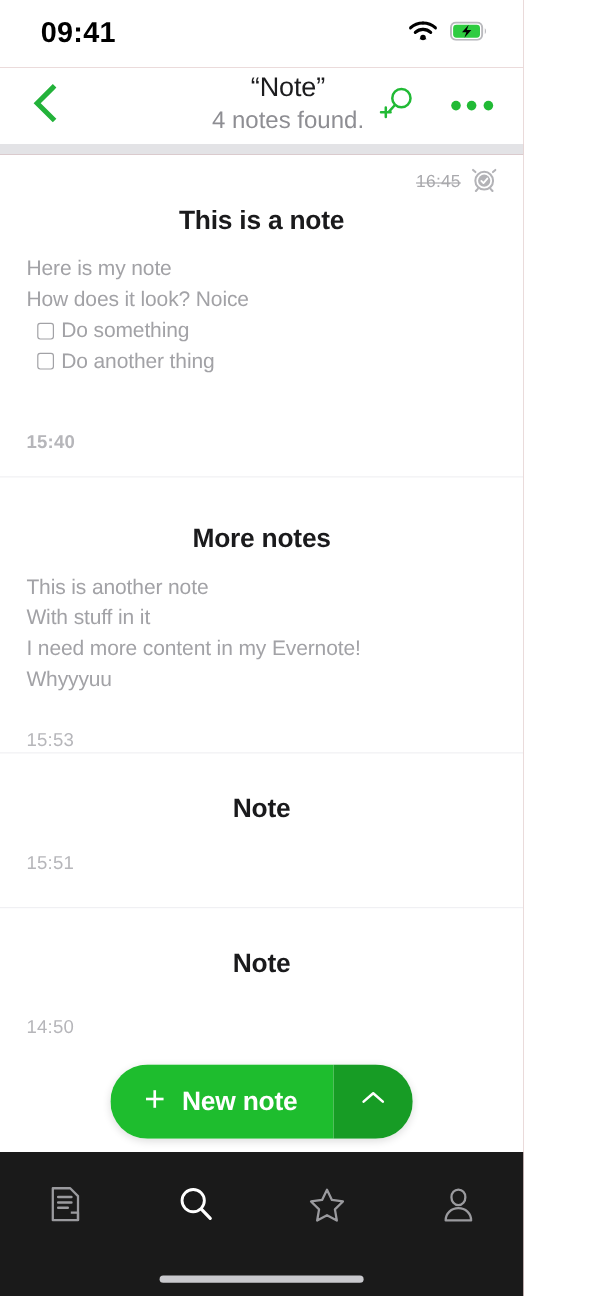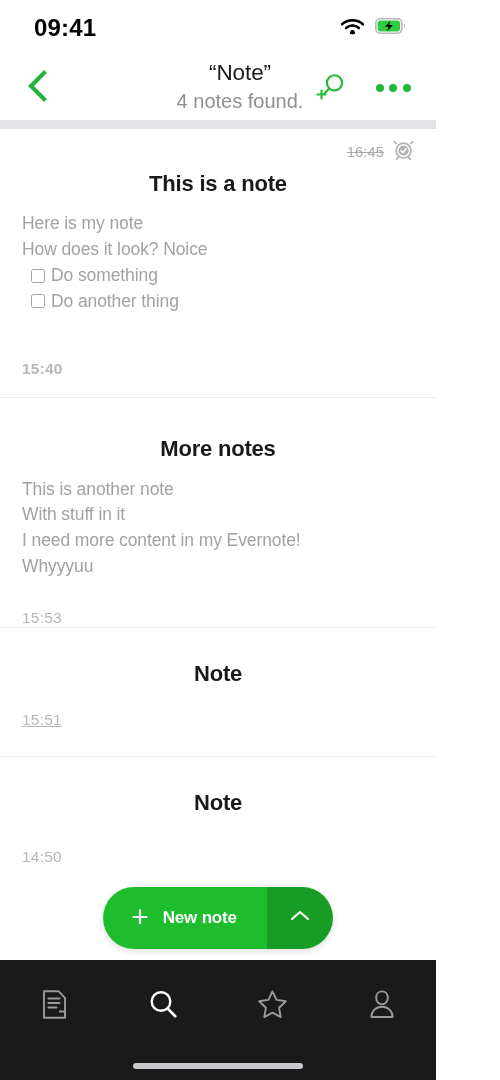--- a/index.html
+++ b/index.html
@@ -77,41 +77,41 @@
     display:inline-block;
   }
   .note-time { font-size:15.5px; color:#b6b6ba; letter-spacing:.2px; }
 
   
   .n1 { padding-top:42px; padding-bottom:19px; }
   .n1 .note-time { display:block; margin-top:46px;font-weight:bold; }
   .n2 { padding-top:38px; }
   .n2 .note-time { display:block; margin-top:29px; }
   .n3 { padding-top:33px; padding-bottom:27px; }
-  .n3 .note-time { display:block; margin-top:24px;text-decoration:underline; }
+  .n3 .note-time { display:block; margin-top:24px; }
   .n4 { padding-top:33px; padding-bottom:27px; }
   .n4 .note-time { display:block; margin-top:32px; }
 
   
   .fab-area {
     flex:0 0 85px; background:#fff;
     display:flex; align-items:center; justify-content:center;
   }
   .fab {
     display:flex; align-items:stretch; height:62px;
     border-radius:32px; overflow:hidden;
     box-shadow:0 2px 7px rgba(0,0,0,.14);
   }
   .fab-main {
     background:#1ebd2e; color:#fff;
     display:flex; align-items:center; justify-content:center; gap:14px;
     padding:0 30px 0 28px; cursor:pointer;
   }
   .fab-plus { font-size:30px; font-weight:300; line-height:1; margin-top:-2px; }
-  .fab-label { font-size:17px; font-weight:bold; letter-spacing:-.2px; }
+  .fab-label { font-size:22px; font-weight:bold; letter-spacing:-.2px; }
   .fab-caret {
     background:#179c25; width:66px;
     display:flex; align-items:center; justify-content:center; cursor:pointer;
   }
 
   
   .tabbar {
     flex:0 0 120px; background:#1a1a1a;
     display:flex; flex-direction:column;
   }

